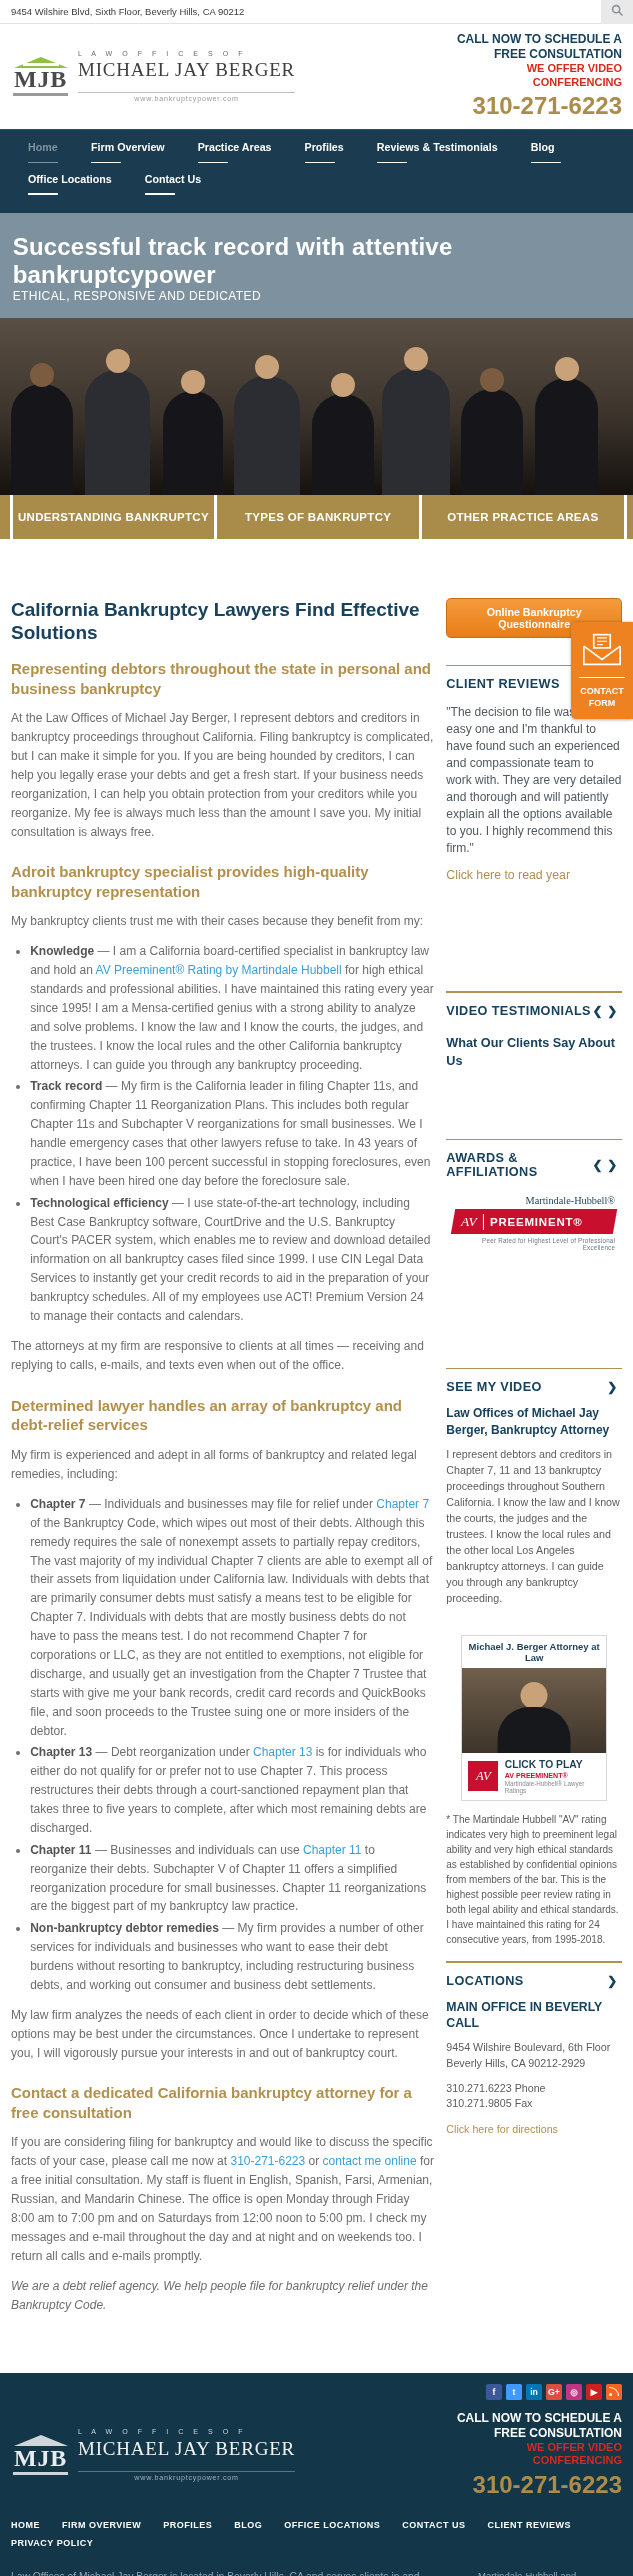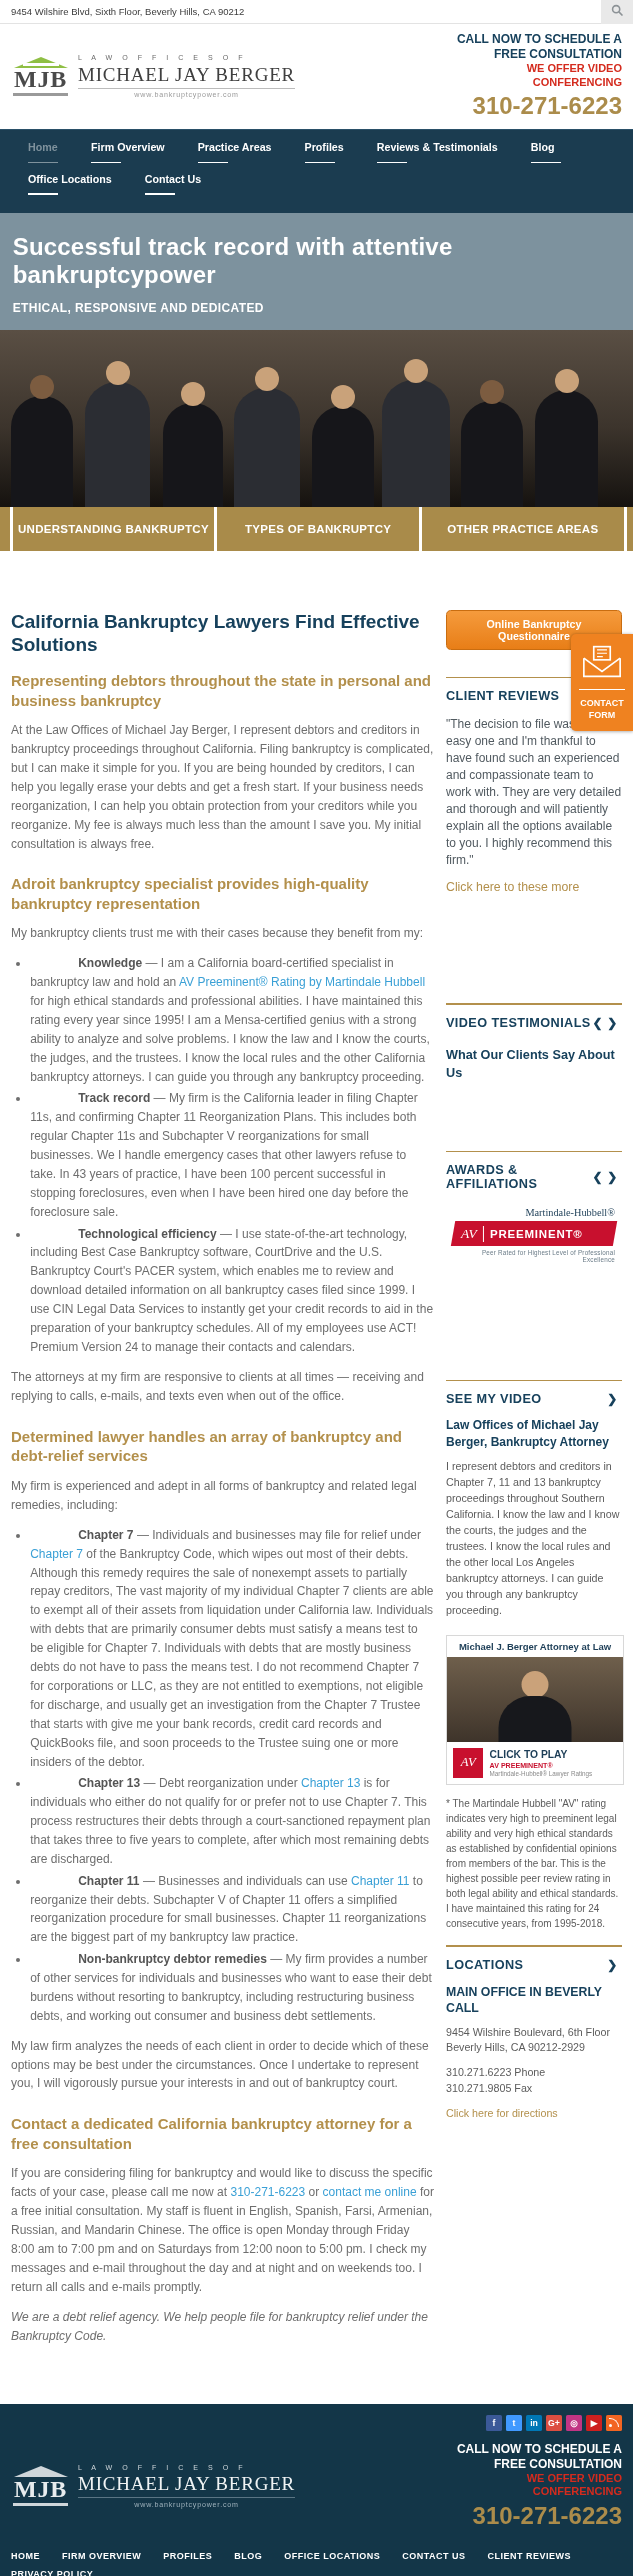--- a/index.html
+++ b/index.html
@@ -12,39 +12,39 @@
 
   
   .header { height:105px; display:flex; justify-content:space-between; align-items:center; padding:0 11px; }
   .logo { display:flex; align-items:center; gap:8px; }
   .logo-mark { position:relative; width:59px; text-align:center; }
   .logo-roof { width:0; height:0; margin:0 auto; border-left:27px solid transparent; border-right:27px solid transparent; border-bottom:11px solid #8fbf44; }
   .logo-roof-inner { width:36px; height:2.4px; background:#fff; margin:-4.7px auto 1.6px; }
   .logo-mjb { font-family:"Liberation Serif", serif; font-weight:bold; font-size:24px; color:#4a4a4a; letter-spacing:0.8px; line-height:1; }
   .logo-base { width:55px; height:3.2px; background:#9a9a9a; margin:1.6px auto 0; }
   .logo-text .lo-line1 { font-size:7.1px; letter-spacing:4px; color:#6a6a6a; margin-bottom:1.6px; }
-  .logo-text .lo-line2 { font-family:"Liberation Serif", serif; font-size:19px; color:#3f3f3f; letter-spacing:0.8px; border-bottom:0.8px solid #bbb; padding-bottom:2px; }
+  .logo-text .lo-line2 { font-family:"Liberation Serif", serif; font-size:19px; color:#3f3f3f; letter-spacing:0.8px; border-bottom:0.8px solid #bbb; padding-bottom:11px; }
   .logo-text .lo-site { font-size:7.1px; color:#9a9a9a; letter-spacing:0.8px; text-align:center; margin-top:2.4px; }
   .cta { text-align:right; line-height:1.25; }
   .cta .cta-call { color:#17415c; font-weight:bold; font-size:12px; }
   .cta .cta-video { color:#d42b1e; font-weight:bold; font-size:11px; }
   .cta .cta-phone { color:#ab8c4b; font-weight:bold; font-size:24px; margin-top:1.6px; }
 
   
   .navbar { background:#1b3c50; border-top:1.6px solid #2a5068; padding:11px 0 8px 28px; }
   .nav-row { display:flex; flex-wrap:wrap; }
   .nav-item { color:#fff; text-decoration:none; font-weight:bold; font-size:10.7px; margin-right:33px; margin-bottom:9.5px; display:inline-block; }
   .nav-item::after { content:""; display:block; width:30px; height:1.6px; background:#fff; margin-top:8.7px; }
   .nav-item.current { color:#7f929d; }
   .nav-item.current::after { background:#7f929d; }
 
   
   .hero { background:#7d929e; padding:20.6px 12.7px 14.2px; min-height:96px; }
   .hero-title { color:#fff; font-weight:bold; font-size:24px; line-height:1.17; max-width:507px; letter-spacing:0.2px; }
-  .hero-sub { color:#fff; font-weight:bold; font-size:12px; margin-top:12px; letter-spacing:0.4px; }
+  .hero-sub { color:#fff; font-weight:normal; font-size:12px; margin-top:0; letter-spacing:0.4px; }
 
   
   .photo { position:relative; height:177px; background:linear-gradient(#58namespace,#000); background:linear-gradient(#5a4f44 0%, #3c342c 55%, #15120f 100%); overflow:hidden; }
   .person { position:absolute; bottom:0; background:#16161a; border-radius:32px 32px 0 0; }
   .person::before { content:""; position:absolute; top:-20.6px; left:50%; transform:translateX(-50%); width:24px; height:24px; border-radius:50%; background:#c9a27a; }
   .person.dark::before { background:#7c5c40; }
   .person.gray { background:#2b2d33; }
 
   
   .quicklinks { display:flex; height:44px; background:#fff; }
@@ -56,21 +56,21 @@
   .content { display:flex; padding:59px 11px 47px 11px; min-height:1625px; position:relative; align-items:flex-start; }
   .main { width:424px; }
   .sidebar { width:176px; margin-left:12px; }
 
   .h1 { color:#17415c; font-size:19px; font-weight:bold; line-height:1.25; margin-bottom:14.2px; }
   .gold-h { color:#b3904c; font-size:15px; font-weight:bold; line-height:1.3; margin:20.6px 0 9.5px; }
   p.body { font-size:12px; color:#6e6e6e; line-height:1.58; margin:11px 0; }
   p.italic { font-style:italic; }
   ul.list { margin:11px 0 11px 3.2px; padding-left:16px; }
   ul.list li { font-size:12px; color:#6e6e6e; line-height:1.58; margin-bottom:2.4px; }
-  ul.list li strong { color:#555;margin-left:48px; }
+  ul.list li strong { color:#555; }
   a.blue { color:#3aa0d6; text-decoration:none; }
   a.goldlink { color:#b3904c; text-decoration:none; }
 
   
   .side-divider { height:1.6px; background:#b3904c; margin:14.2px 0 11px; }
   .side-head { color:#17415c; font-weight:bold; font-size:12.7px; letter-spacing:0.4px; display:flex; justify-content:space-between; align-items:center; }
   .side-head .arrows { color:#17415c; font-size:12px; font-weight:bold; letter-spacing:4.7px; cursor:pointer; }
   .q-btn { display:block; width:100%; background:linear-gradient(#f59b3d,#e87e17); color:#fff; font-weight:bold; font-size:10.7px; border:0.8px solid #c96d10; border-radius:4.7px; padding:7.1px 4.7px; text-align:center; cursor:pointer; font-family:"Liberation Sans", sans-serif; margin-bottom:27px; }
   .review-quote { font-size:12px; color:#515a60; line-height:1.42; margin:12.7px 0 11px; }
   .read-more { font-size:12.3px; }
@@ -83,21 +83,21 @@
   .mh-banner { background:#c8102e; transform:skewX(-10deg); padding:4.7px 8px; display:flex; align-items:center; gap:6.3px; }
   .mh-banner > span { display:inline-block; transform:skewX(10deg); color:#fff; }
   .mh-av { font-family:"Liberation Serif", serif; font-style:italic; font-size:13.5px; border-right:0.8px solid #fff; padding-right:6.3px; }
   .mh-pre { font-weight:bold; font-size:11.5px; letter-spacing:0.8px; }
   .mh-tag { font-size:6.3px; color:#6a7b87; text-align:right; margin-top:2.4px; letter-spacing:0.2px; }
 
   .side-p { font-size:10.7px; color:#5c5c5c; line-height:1.5; margin:8px 0; }
   .side-p-bold { color:#17415c; font-weight:bold; font-size:12px; line-height:1.35; margin:11px 0 6.3px; }
   .side-note { font-size:10px; color:#5c5c5c; line-height:1.5; margin:11px 0; }
 
-  .vt-card { width:178px; border:0.8px solid #d8d8d8; background:#fff; margin:17px auto 0; }
+  .vt-card { width:146px; border:0.8px solid #d8d8d8; background:#fff; margin:29px auto 0; }
   .vt-caption { color:#1d3e57; font-size:9.5px; font-weight:bold; text-align:center; padding:4.7px 3.2px; }
   .vt-photo { position:relative; height:85px; background:linear-gradient(#6f5f4c,#3e342a); overflow:hidden; }
   .vt-photo::before { content:""; position:absolute; top:14.2px; left:50%; transform:translateX(-50%); width:27px; height:27px; border-radius:50%; background:#caa27a; }
   .vt-photo::after { content:""; position:absolute; bottom:0; left:50%; transform:translateX(-50%); width:73px; height:46px; background:#17181c; border-radius:32px 32px 0 0; }
   .vt-badge { display:flex; gap:6.3px; padding:6.3px; align-items:center; }
   .vt-av { background:#c8102e; color:#fff; font-family:"Liberation Serif", serif; font-style:italic; width:30px; height:30px; display:flex; align-items:center; justify-content:center; font-size:12.7px; flex:none; }
   .vt-click { color:#1d3e57; font-weight:bold; font-size:10.3px; }
   .vt-brand { color:#c8102e; font-weight:bold; font-size:7.1px; margin-top:1.6px; }
   .vt-sub { color:#8a8a8a; font-size:6.3px; }
 
@@ -251,21 +251,21 @@
     </div>
 
     <aside class="sidebar">
       <button class="q-btn">Online Bankruptcy Questionnaire</button>
 
       <div class="side-divider"></div>
       <div class="side-head">
           <span>CLIENT REVIEWS</span>
         </div>
       <p class="review-quote">"The decision to file was not an easy one and I'm thankful to have found such an experienced and compassionate team to work with. They are very detailed and thorough and will patiently explain all the options available to you. I highly recommend this firm."</p>
-      <a class="goldlink read-more" href="#">Click here to these more</a>
+      <a class="goldlink read-more" href="#">Click here to read year</a>
       <div class="carousel-space"></div>
 
       <div class="side-divider"></div>
       <div class="side-head">
         <span>VIDEO TESTIMONIALS</span>
         <span class="arrows"><span>❮</span><span>❯</span></span>
       </div>
       <a class="side-link-strong" href="#">What Our Clients Say About Us</a>
       <div class="carousel-space small"></div>
 

